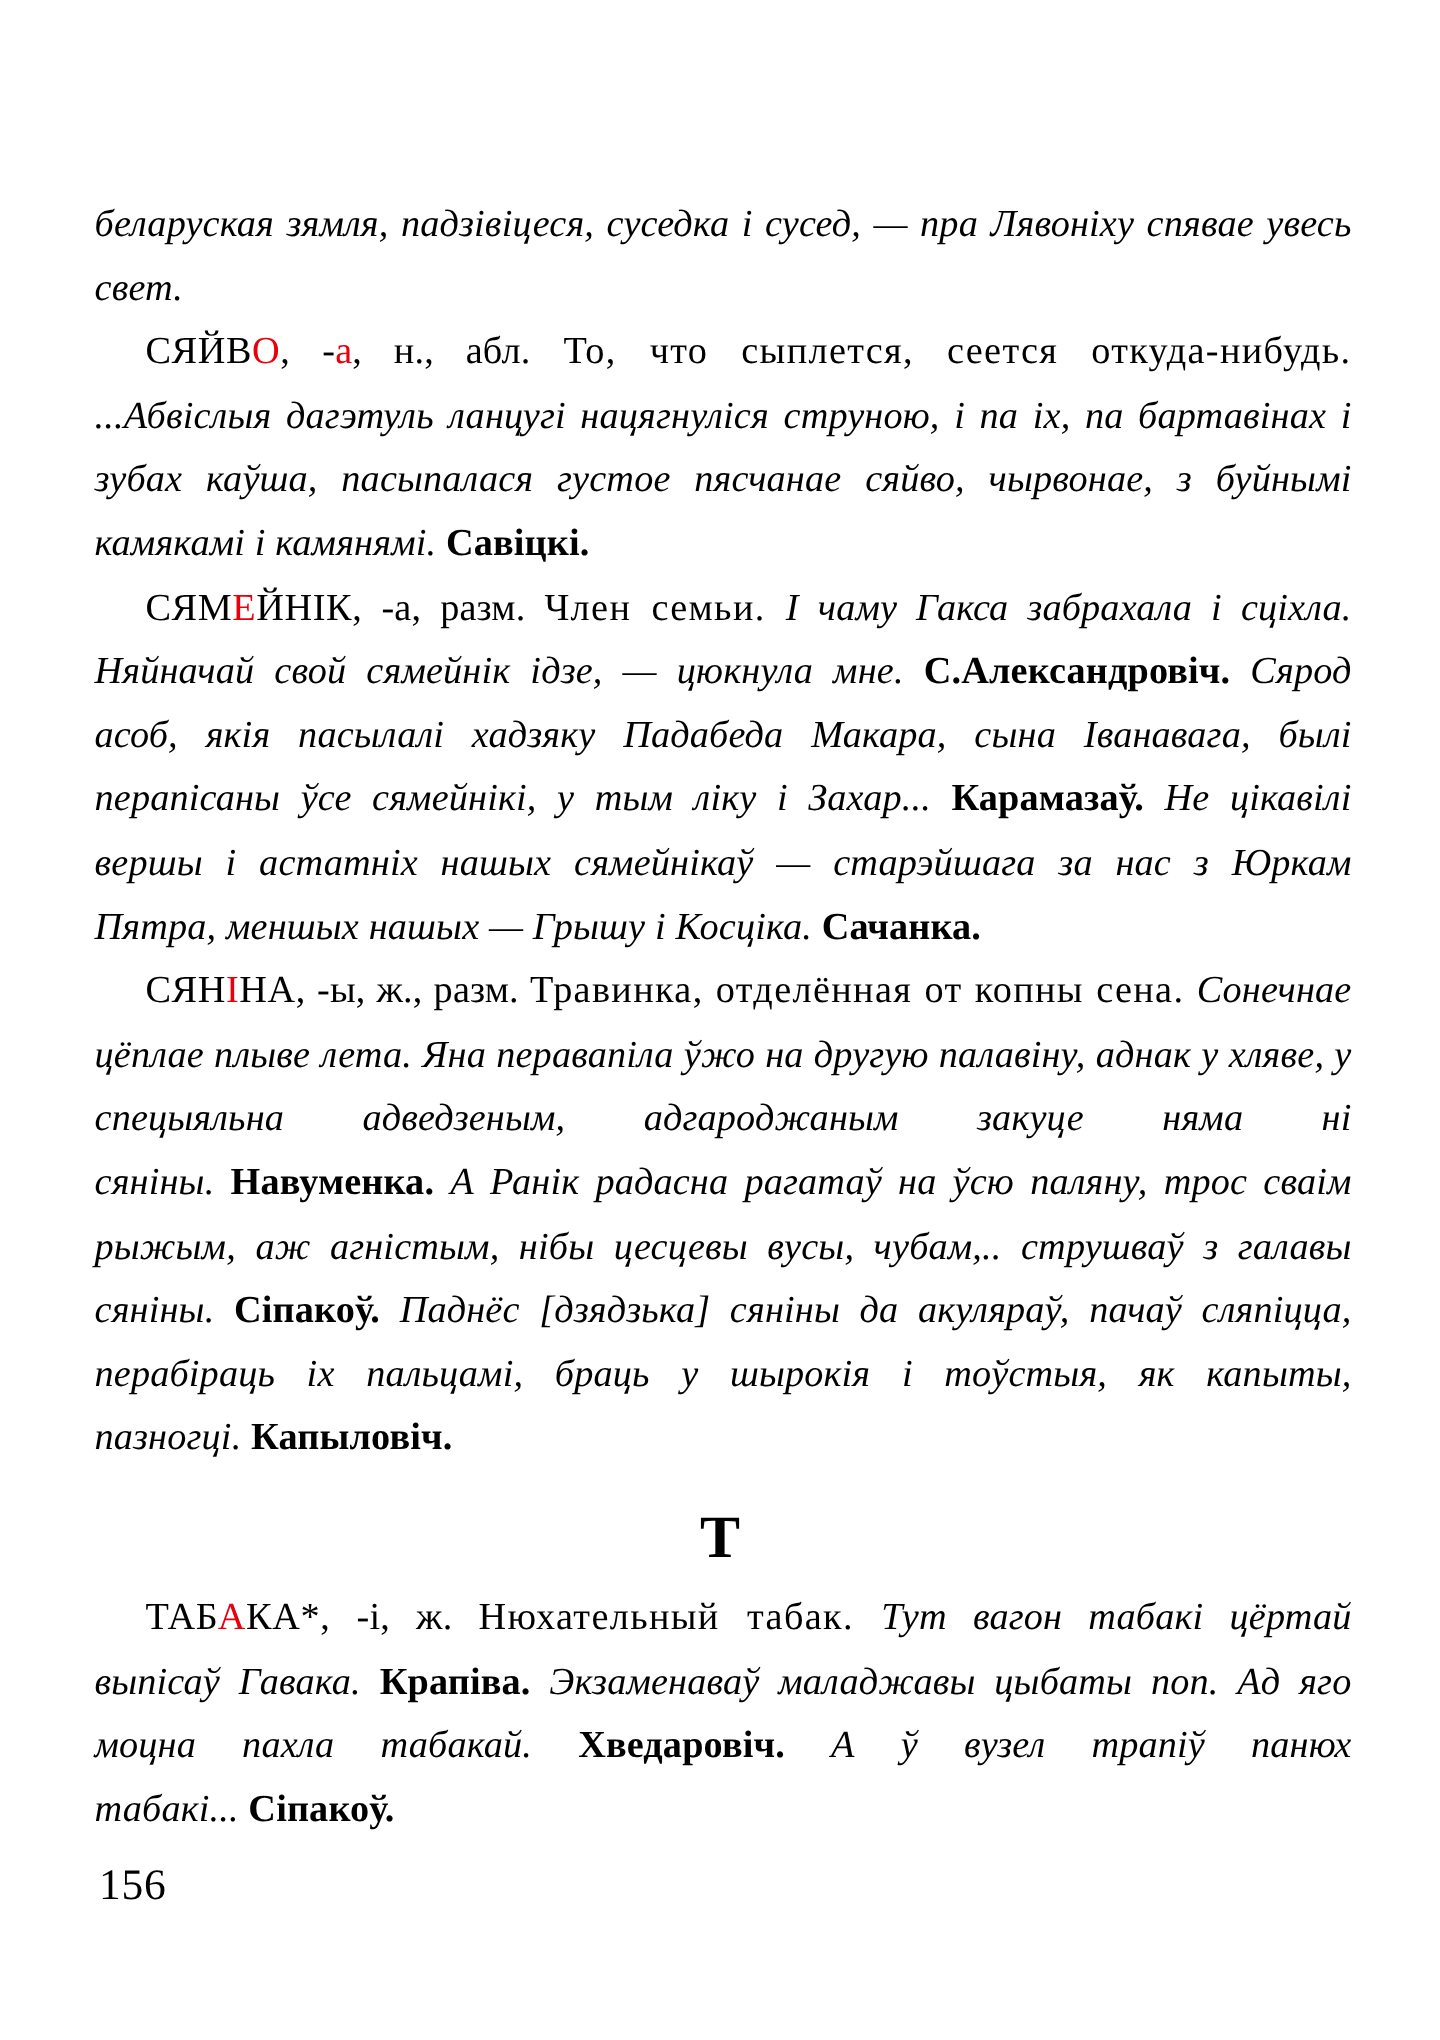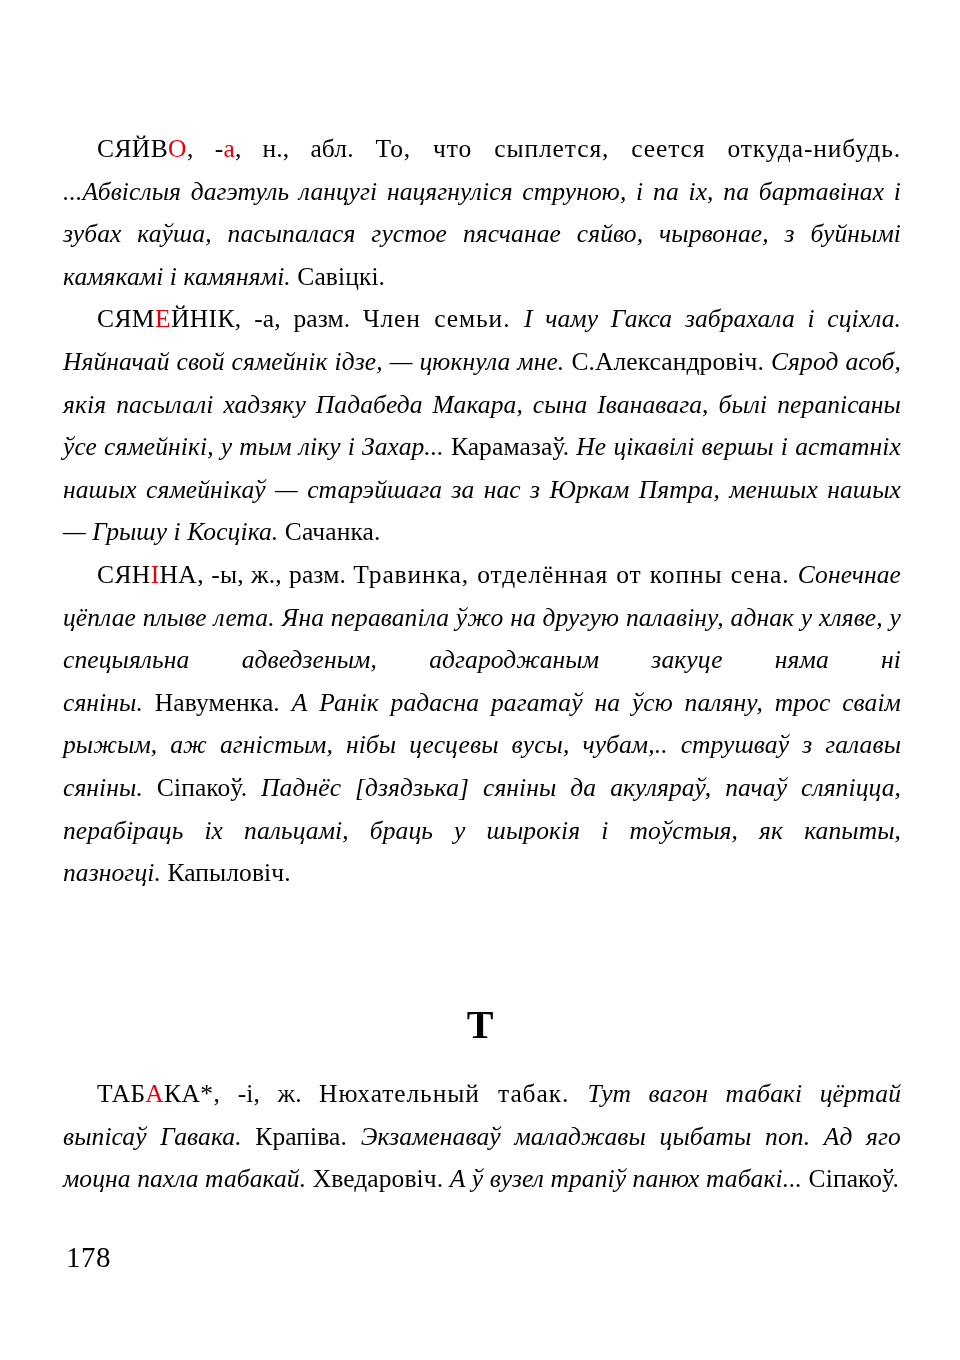--- a/index.html
+++ b/index.html
@@ -68,20 +68,21 @@
   }
   .def {                      
     font-style: normal;
     letter-spacing: 0.9px;
   }
   .quote {                    
     font-style: italic;
   }
   .src {                      
     font-style: normal;
+    font-weight: bold;
   }
 
   
   .letter-heading {
     position: absolute;
     left: 0;
     top: 1003px;
     width: 960px;
     text-align: center;
     font-weight: bold;
@@ -99,40 +100,40 @@
     line-height: 34px;
     font-style: normal;
     letter-spacing: 0.5px;
   }
 
   .block-after-heading {
     position: absolute;
     left: 63px;
     top: 1057px;
     width: 838px;
-    margin-top: 16px;
   }
 </style>
 </head>
 <body>
 
 <div class="page">
 
   <div class="text-column">
 
+    <p class="para"><span class="quote">беларуская зямля, падзівіцеся, суседка і сусед, — пра Лявоніху спявае увесь свет.</span></p>
 
     <p class="para indent"><span class="hw"><span>СЯЙВ</span><span class="stress">О</span><span></span><span>,</span></span><span class="gram">&nbsp;</span><span class="gram">-</span><span class="gram-red">а</span><span class="gram">,</span><span class="gram"> н., </span><span class="abbr">абл.</span><span class="def"> То, что сыплется, сеется откуда-нибудь. </span><span class="quote">...Абвіслыя дагэтуль ланцугі нацягнуліся струною, і па іх, па бартавінах і зубах каўша, пасыпалася густое пясчанае сяйво, чырвонае, з буйнымі камякамі і камянямі.</span><span class="src">&nbsp;</span><span class="src">Савіцкі.</span></p>
 
     <p class="para indent"><span class="hw"><span>СЯМ</span><span class="stress">Е</span><span>ЙНІК</span><span>,</span></span><span class="gram">&nbsp;</span><span class="gram">-а</span><span class="gram-red"></span><span class="gram">,</span><span class="gram"> разм. </span><span class="def">Член семьи. </span><span class="quote">І чаму Гакса забрахала і сціхла. Няйначай свой сямейнік ідзе, — цюкнула мне.</span><span class="src">&nbsp;</span><span class="src">С.Александровіч.</span><span class="src">&nbsp;</span><span class="quote">Сярод асоб, якія пасылалі хадзяку Падабеда Макара, сына Іванавага, былі перапісаны ўсе сямейнікі, у тым ліку і Захар...</span><span class="src">&nbsp;</span><span class="src">Карамазаў.</span><span class="src">&nbsp;</span><span class="quote">Не цікавілі вершы і астатніх нашых сямейнікаў — старэйшага за нас з Юркам Пятра, меншых нашых — Грышу і Косціка.</span><span class="src">&nbsp;</span><span class="src">Сачанка.</span></p>
 
     <p class="para indent"><span class="hw"><span>СЯН</span><span class="stress">І</span><span>НА</span><span>,</span></span><span class="gram">&nbsp;</span><span class="gram">-ы</span><span class="gram-red"></span><span class="gram">,</span><span class="gram"> ж., разм. </span><span class="def">Травинка, отделённая от копны сена. </span><span class="quote">Сонечнае цёплае плыве лета. Яна перавапіла ўжо на другую палавіну, аднак у хляве, у спецыяльна адведзеным, адгароджаным закуце няма ні сяніны.</span><span class="src">&nbsp;</span><span class="src">Навуменка.</span><span class="src">&nbsp;</span><span class="quote">А Ранік радасна рагатаў на ўсю паляну, трос сваім рыжым, аж агністым, нібы цесцевы вусы, чубам,.. струшваў з галавы сяніны.</span><span class="src">&nbsp;</span><span class="src">Сіпакоў.</span><span class="src">&nbsp;</span><span class="quote">Паднёс [дзядзька] сяніны да акуляраў, пачаў сляпіцца, перабіраць іх пальцамі, браць у шырокія і тоўстыя, як капыты, пазногці.</span><span class="src">&nbsp;</span><span class="src">Капыловіч.</span></p>
 
   </div>
 
   <div class="letter-heading">Т</div>
 
   <div class="block-after-heading">
     <p class="para indent"><span class="hw"><span>ТАБ</span><span class="stress">А</span><span>КА*</span><span>,</span></span><span class="gram">&nbsp;</span><span class="gram">-і</span><span class="gram-red"></span><span class="gram">,</span><span class="gram"> ж. </span><span class="def">Нюхательный табак. </span><span class="quote">Тут вагон табакі цёртай выпісаў Гавака.</span><span class="src">&nbsp;</span><span class="src">Крапіва.</span><span class="src">&nbsp;</span><span class="quote">Экзаменаваў маладжавы цыбаты поп. Ад яго моцна пахла табакай.</span><span class="src">&nbsp;</span><span class="src">Хведаровіч.</span><span class="src">&nbsp;</span><span class="quote">А ў вузел трапіў панюх табакі...</span><span class="src">&nbsp;</span><span class="src">Сіпакоў.</span></p>
   </div>
 
-  <div class="folio">178</div>
+  <div class="folio">156</div>
 
 </div>
 
 </body></html>

